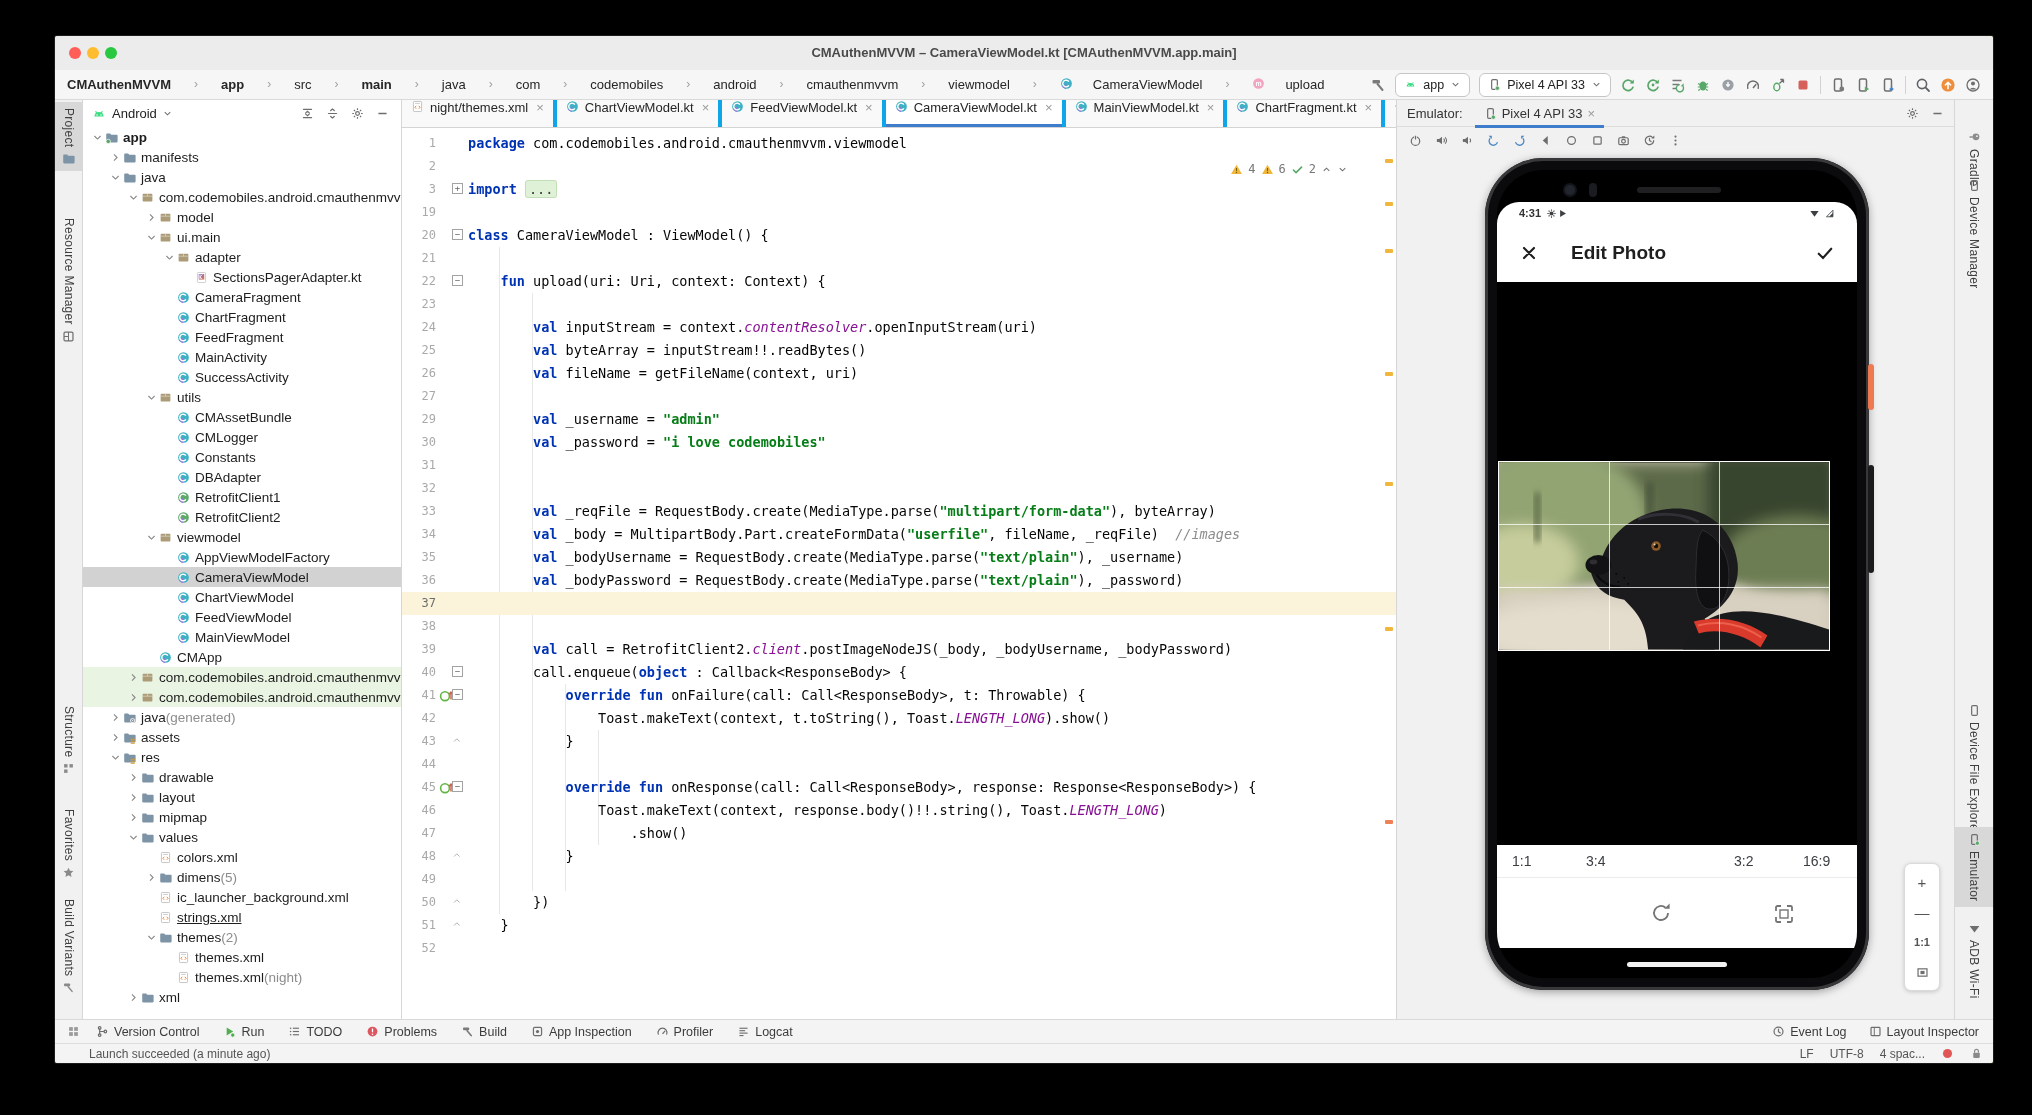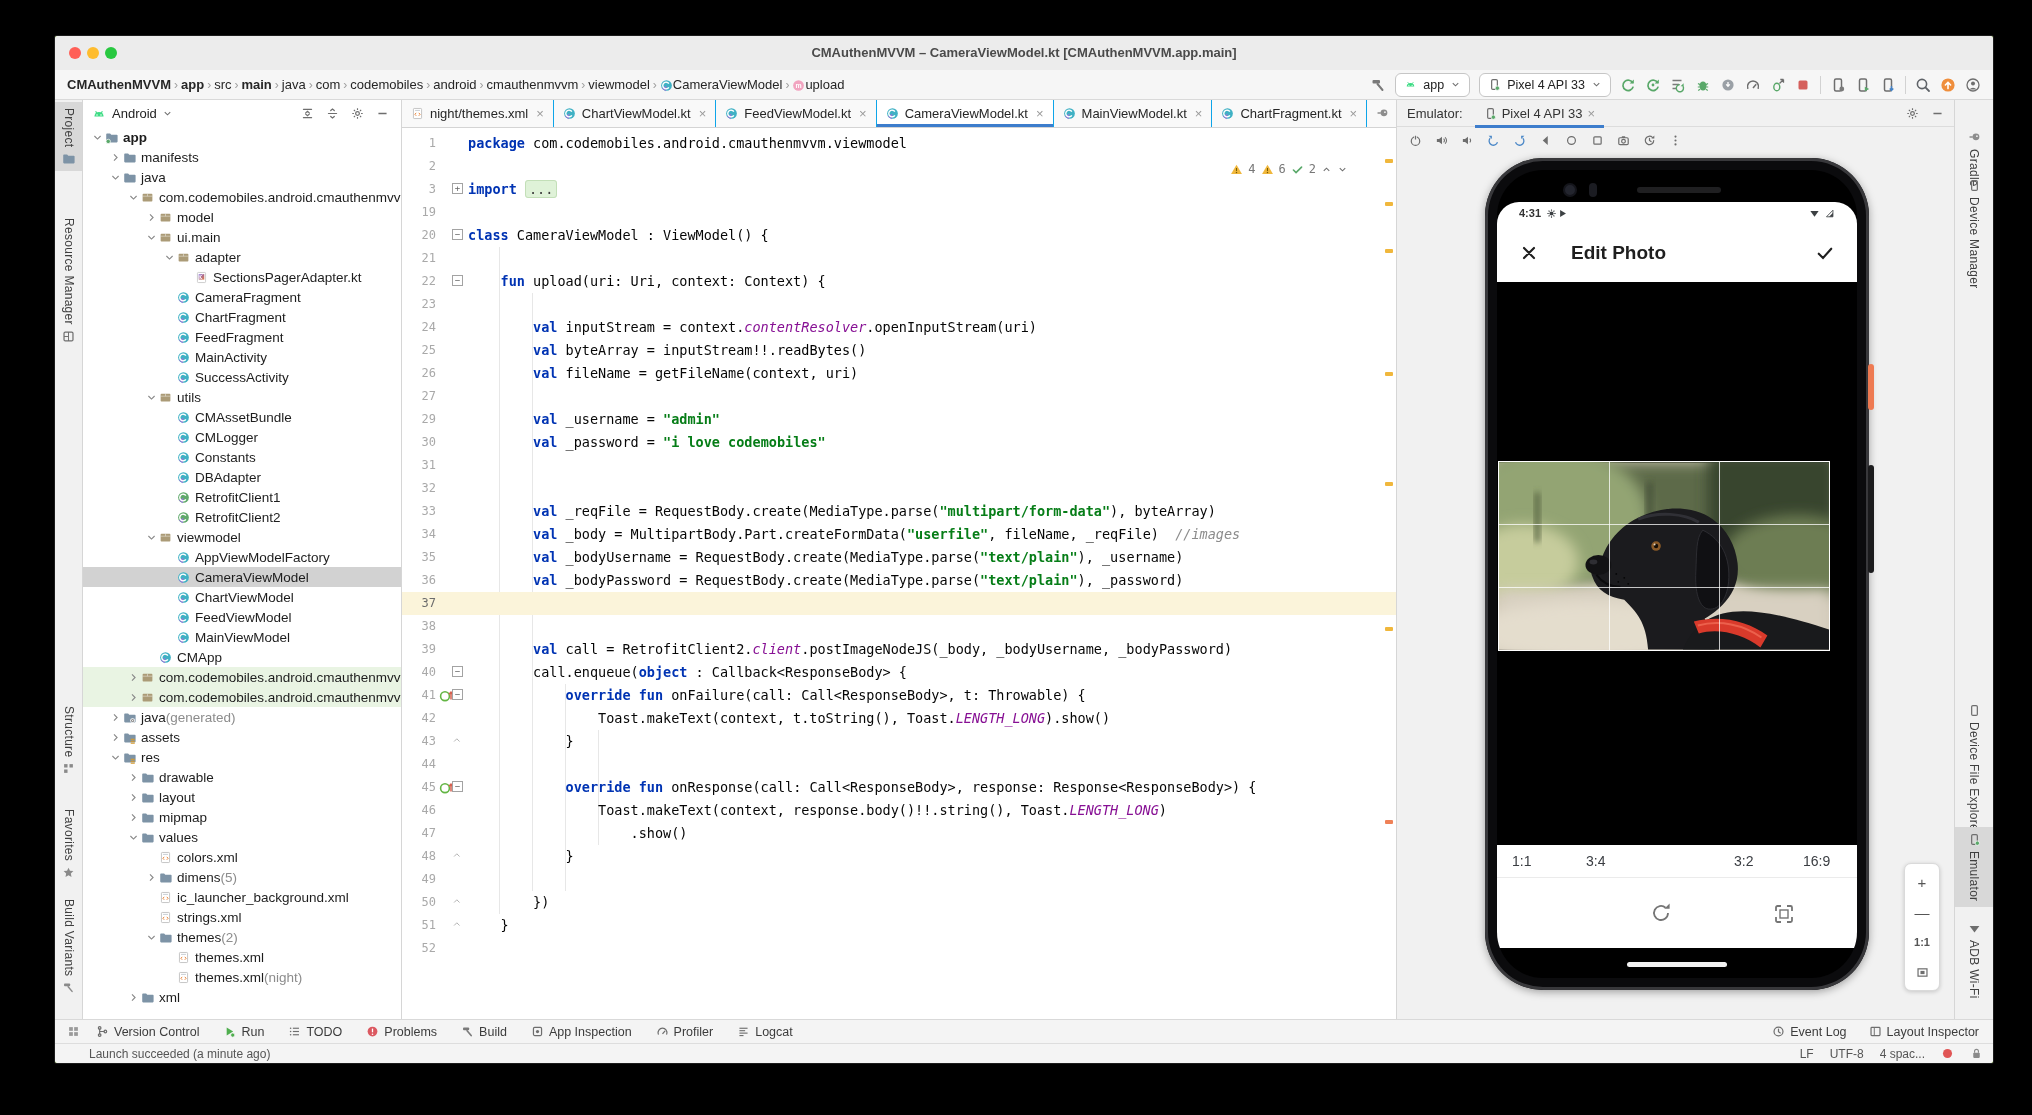--- a/index.html
+++ b/index.html
@@ -4,21 +4,21 @@
 <style>
   html,body{margin:0;padding:0}
   body{width:2032px;height:1115px;background:#000;font-family:"Liberation Sans",sans-serif;position:relative;overflow:hidden;-webkit-font-smoothing:antialiased}
   #win{position:absolute;left:55px;top:36px;width:1938px;height:1027px;background:#84cc16;border-radius:2px;overflow:hidden;box-shadow:0 0 0 1px #1c1c1c}
   
   #titlebar{height:34px;background:#ececec;position:relative}
   .tl{position:absolute;top:11px;width:12px;height:12px;border-radius:50%}
   #title{position:absolute;left:0;right:0;top:0;height:34px;line-height:34px;text-align:center;font-size:13px;font-weight:bold;color:#4a4a4a}
   
   #toolbar{height:30px;background:#f6f6f6;border-bottom:1px solid #d9d9d9;display:flex;align-items:center;padding:0 12px;box-sizing:border-box}
-  #crumbs{display:flex;align-items:flex-end;gap:0;font-size:13px;color:#262626;white-space:nowrap}
+  #crumbs{display:flex;align-items:flex-start;gap:20px;font-size:13px;color:#262626;white-space:nowrap}
   .crumb-sep{color:#a0a0a0;font-size:12px;margin:0 3px}
   .crumb.bold{font-weight:bold}
   #runbar{margin-left:auto;display:flex;align-items:center;gap:9px}
   .ddbox{display:flex;align-items:center;gap:6px;border:1px solid #c6c6c6;border-radius:6px;background:#fff;height:22px;padding:0 8px;font-size:12.5px;color:#222}
   .vsep{width:1px;height:18px;background:#d2d2d2}
   .ic{display:inline-flex;width:16px;height:16px;flex:0 0 auto;align-items:center;justify-content:center}
   .ic svg{width:100%;height:100%}
   .ic.sm{width:13px;height:13px}
   .ic.xs{width:11px;height:11px}
   .ic.big{width:24px;height:24px}
@@ -37,21 +37,21 @@
   .trow{height:20px;display:flex;align-items:center;white-space:nowrap;overflow:hidden}
   .trow .chev{width:16px;flex:0 0 16px;display:flex;justify-content:center}
   .trow .lab{margin-left:5px}
   .trow.bold .lab{font-weight:bold}
   .trow.selected{background:#d2d2d2}
   .trow.green{background:#e9f4e3}
   .suffix{color:#8c8c8c}
   
   #editor{flex:1;min-width:0;display:flex;flex-direction:column;position:relative;background:#fff}
   #tabs{height:27px;background:#f9f9f9;border-bottom:1px solid #d4d4d4;display:flex;font-size:13px;flex:0 0 auto;overflow:hidden}
-  .tab{display:flex;align-items:center;gap:6px;padding:0 9px;border-right:1px solid #0ea5e9;position:relative;color:#262626;white-space:nowrap}
+  .tab{display:flex;align-items:flex-start;gap:6px;padding:0 9px;border-right:4px solid #0ea5e9;position:relative;color:#262626;white-space:nowrap}
   .tab.active{background:#fff}
   .tab.active::after{content:"";position:absolute;left:0;right:0;bottom:0;height:3px;background:#3d7dcc}
   .tab .x{color:#9a9a9a;font-size:13px;margin-left:2px}
   #codewrap{flex:1;position:relative;font-family:"DejaVu Sans Mono",monospace;font-size:13.5px;overflow:hidden;padding-top:4px}
   .guide{position:absolute;width:1px;background:#e7e7e7;z-index:0}
   .crow{height:23px;line-height:23px;position:relative;white-space:pre;z-index:1}
   .crow .num{position:absolute;left:0;width:34px;text-align:right;color:#a9a9a9;font-size:12px;font-family:"DejaVu Sans Mono",monospace}
   .crow .gut{position:absolute;left:37px;top:3px;width:16px;height:16px}
   .crow .fico{position:absolute;left:49px;top:4px;width:13px;height:13px;display:flex;align-items:center;justify-content:center}
   .fbox{width:9px;height:9px;border:1px solid #a3a3a3;background:#fff;font-size:9px;line-height:8px;text-align:center;color:#666;font-family:"DejaVu Sans Mono",monospace}
@@ -947,21 +947,21 @@
             <span class="chev"></span>
             <span class="ic sm">
               <svg viewBox="0 0 16 16">
                 <rect x="3" y="1.8" width="10" height="12.4" rx="1" fill="#fff" stroke="#b9b9b9"></rect>
                 <line x1="5" y1="4.2" x2="11" y2="4.2" stroke="#c9ced4" stroke-width="1.2"></line>
                 <path d="M6.4 7.2L4.8 9l1.6 1.8M9.6 7.2L11.2 9 9.6 10.8" stroke="#e8853b" stroke-width="1.2" fill="none"></path>
               </svg>
             </span>
             <span class="lab">ic_launcher_background.xml</span>
           </div>
-          <div class="trow" style="padding-left: 60px;">
+          <div class="trow" style="padding-left: 60px; text-decoration: underline;">
             <span class="chev"></span>
             <span class="ic sm">
               <svg viewBox="0 0 16 16">
                 <rect x="3" y="1.8" width="10" height="12.4" rx="1" fill="#fff" stroke="#b9b9b9"></rect>
                 <line x1="5" y1="4.2" x2="11" y2="4.2" stroke="#c9ced4" stroke-width="1.2"></line>
                 <path d="M6.4 7.2L4.8 9l1.6 1.8M9.6 7.2L11.2 9 9.6 10.8" stroke="#e8853b" stroke-width="1.2" fill="none"></path>
               </svg>
             </span>
             <span class="lab">strings.xml</span>
           </div>

